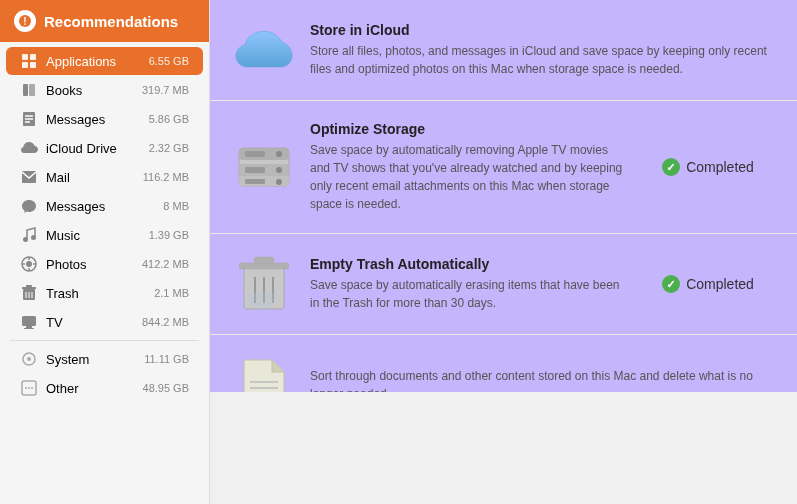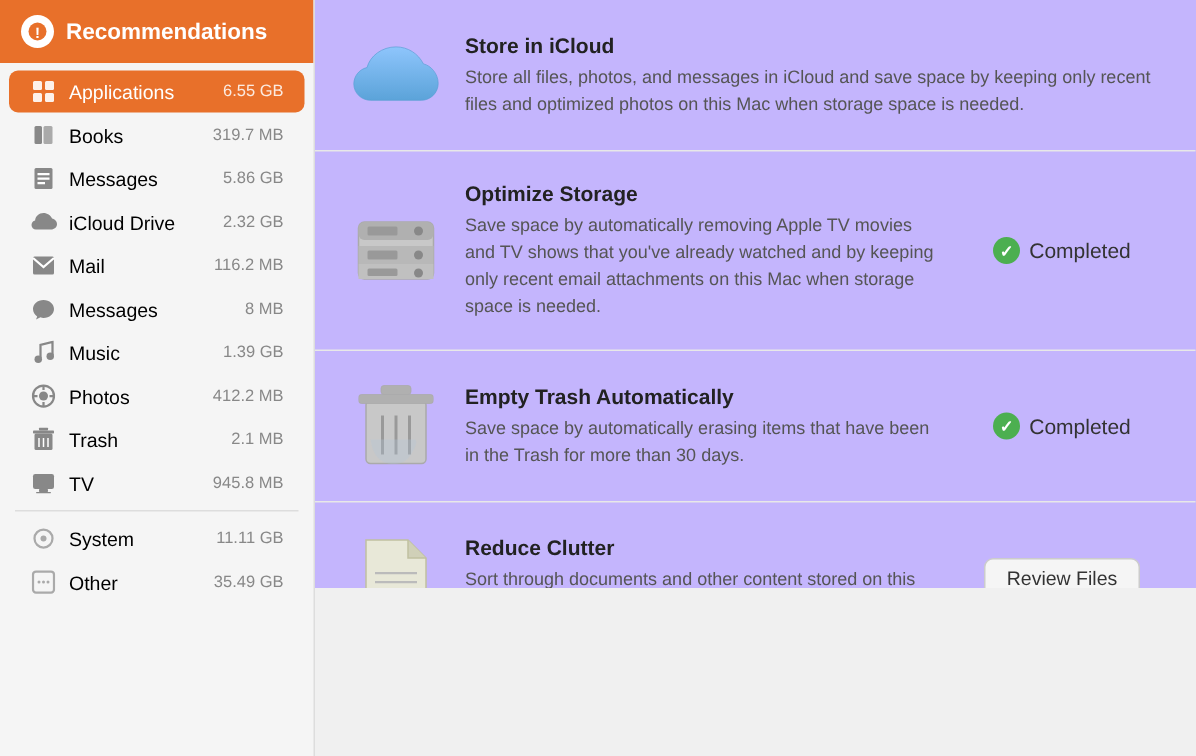--- a/index.html
+++ b/index.html
@@ -315,21 +315,21 @@
 
     <div class="sidebar-item">
       <div class="item-icon">
         <svg width="16" height="14" viewBox="0 0 16 14">
           <rect x="1" y="1" width="14" height="10" rx="1.5" fill="#888"></rect>
           <rect x="5" y="11" width="6" height="2" rx="0.5" fill="#888"></rect>
           <rect x="3" y="13" width="10" height="1" rx="0.5" fill="#888"></rect>
         </svg>
       </div>
       <span class="item-label">TV</span>
-      <span class="item-size">945.8 MB</span>
+      <span class="item-size">844.2 MB</span>
     </div>
 
     <div class="sidebar-divider"></div>
 
     <div class="sidebar-item">
       <div class="item-icon">
         <svg width="16" height="16" viewBox="0 0 16 16">
           <circle cx="8" cy="8" r="6" fill="none" stroke="#aaa" stroke-width="1.5"></circle>
           <circle cx="8" cy="8" r="2" fill="#aaa"></circle>
         </svg>
@@ -341,21 +341,21 @@
     <div class="sidebar-item">
       <div class="item-icon">
         <svg width="16" height="16" viewBox="0 0 16 16">
           <rect x="1" y="1" width="14" height="14" rx="2" fill="none" stroke="#aaa" stroke-width="1.5"></rect>
           <circle cx="5" cy="8" r="1" fill="#aaa"></circle>
           <circle cx="8" cy="8" r="1" fill="#aaa"></circle>
           <circle cx="11" cy="8" r="1" fill="#aaa"></circle>
         </svg>
       </div>
       <span class="item-label">Other</span>
-      <span class="item-size">35.49 GB</span>
+      <span class="item-size">48.95 GB</span>
     </div>
   </div>
 </div>
 
 <div class="main">
 
   <div class="recommendation-card">
     <div class="card-icon">
       <svg width="64" height="44" viewBox="0 0 64 44">
         <defs>
@@ -429,21 +429,17 @@
     <div class="card-icon">
       <svg width="48" height="58" viewBox="0 0 48 58">
         <path d="M4 4 H32 L44 16 V54 Q44 56 42 56 H6 Q4 56 4 54 Z" fill="#e8e8d8" stroke="#c0c0a0" stroke-width="1"></path>
         <path d="M32 4 L32 16 L44 16" fill="#d0d0b8" stroke="#c0c0a0" stroke-width="1"></path>
         <line x1="10" y1="26" x2="38" y2="26" stroke="#bbb" stroke-width="1.5"></line>
         <line x1="10" y1="32" x2="38" y2="32" stroke="#bbb" stroke-width="1.5"></line>
         <line x1="10" y1="38" x2="30" y2="38" stroke="#bbb" stroke-width="1.5"></line>
       </svg>
     </div>
     <div class="card-content">
-      <div class="card-title">Reduce Clutter</div>
       <div class="card-desc">Sort through documents and other content stored on this Mac and delete what is no longer needed.</div>
     </div>
-    <div class="card-action">
-      <button class="action-button">Review Files</button>
-    </div>
   </div>
 
 </div>
 
 </body></html>

